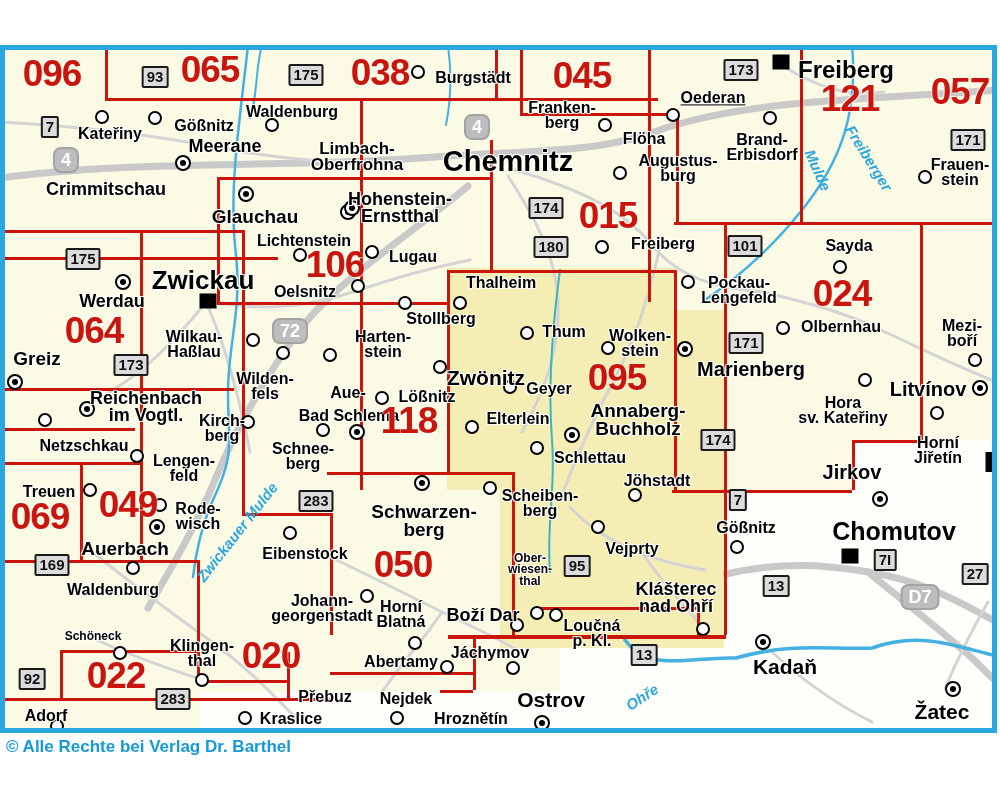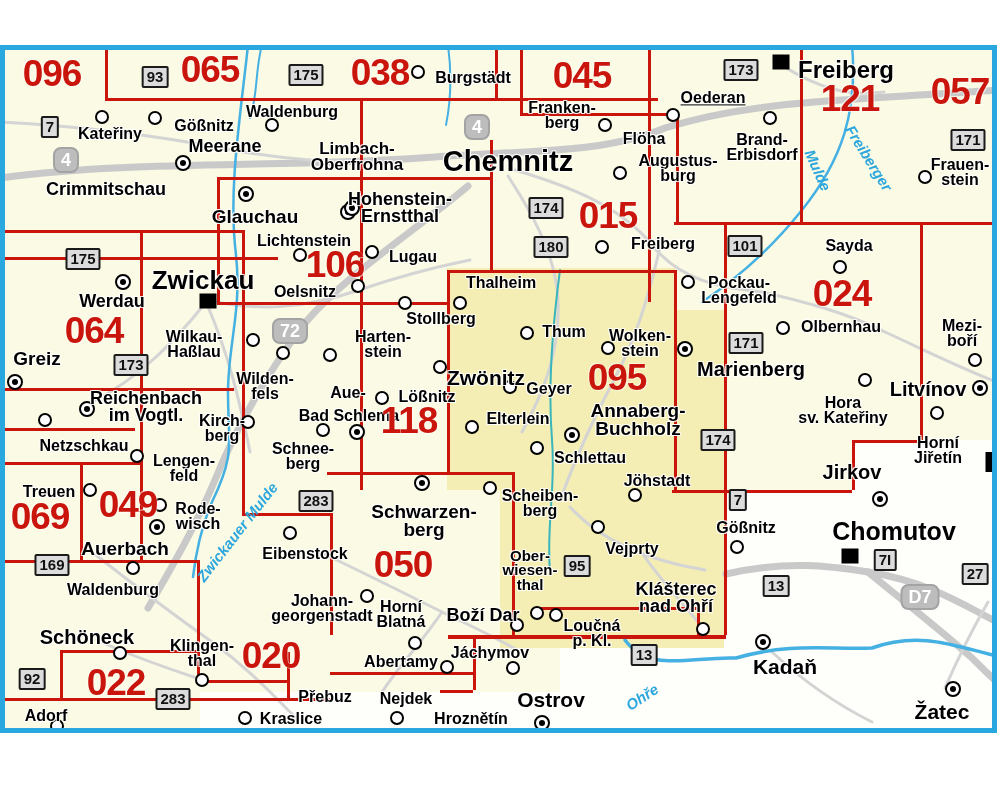--- a/index.html
+++ b/index.html
@@ -311,33 +311,33 @@
           <div class="town" style="left: 303px; top: 456px; font-size: 16px;">Schnee-<br>berg</div>
           <div class="town" style="left: 746px; top: 528px; font-size: 16px;">Gößnitz</div>
           <div class="town" style="left: 894px; top: 532px; font-size: 25px;">Chomutov</div>
           <div class="town" style="left: 125px; top: 549px; font-size: 19px;">Auerbach</div>
           <div class="town" style="left: 305px; top: 554px; font-size: 16px;">Eibenstock</div>
           <div class="town" style="left: 632px; top: 549px; font-size: 16px;">Vejprty</div>
           <div class="town" style="left: 676px; top: 598px; font-size: 18px;">Klášterec<br>nad Ohří</div>
           <div class="town" style="left: 113px; top: 590px; font-size: 16px;">Waldenburg</div>
           <div class="town" style="left: 540px; top: 503px; font-size: 16px;">Scheiben-<br>berg</div>
           <div class="town" style="left: 424px; top: 521px; font-size: 19px;">Schwarzen-<br>berg</div>
-          <div class="town" style="left: 530px; top: 570px; font-size: 15px;">Ober-<br>wiesen-<br>thal</div>
+          <div class="town" style="left: 530px; top: 570px; font-size: 12px;">Ober-<br>wiesen-<br>thal</div>
           <div class="town" style="left: 322px; top: 608px; font-size: 16px;">Johann-<br>georgenstadt</div>
           <div class="town" style="left: 401px; top: 614px; font-size: 16px;">Horní<br>Blatná</div>
           <div class="town" style="left: 483px; top: 616px; font-size: 18px;">Boží Dar</div>
           <div class="town" style="left: 592px; top: 633px; font-size: 16px;">Loučná<br>p. Kl.</div>
           <div class="town" style="left: 490px; top: 653px; font-size: 16px;">Jáchymov</div>
           <div class="town" style="left: 401px; top: 662px; font-size: 16px;">Abertamy</div>
           <div class="town" style="left: 551px; top: 700px; font-size: 21px;">Ostrov</div>
           <div class="town" style="left: 471px; top: 719px; font-size: 16px;">Hroznětín</div>
           <div class="town" style="left: 406px; top: 699px; font-size: 16px;">Nejdek</div>
           <div class="town" style="left: 325px; top: 697px; font-size: 16px;">Přebuz</div>
           <div class="town" style="left: 291px; top: 719px; font-size: 16px;">Kraslice</div>
-          <div class="town" style="left: 87px; top: 637px; font-size: 20px;">Schöneck</div>
+          <div class="town" style="left: 93px; top: 637px; font-size: 12px;">Schöneck</div>
           <div class="town" style="left: 202px; top: 653px; font-size: 16px;">Klingen-<br>thal</div>
           <div class="town" style="left: 46px; top: 716px; font-size: 16px;">Adorf</div>
           <div class="town" style="left: 785px; top: 667px; font-size: 21px;">Kadaň</div>
           <div class="town" style="left: 942px; top: 712px; font-size: 21px;">Žatec</div>
         </div>
       <div id="sheetnum-layer">
           <div class="sheet" style="left: 52px; top: 74px;">096</div>
           <div class="sheet" style="left: 210px; top: 70px;">065</div>
           <div class="sheet" style="left: 380px; top: 73px;">038</div>
           <div class="sheet" style="left: 582px; top: 76px;">045</div>
@@ -345,26 +345,27 @@
           <div class="sheet" style="left: 960px; top: 92px;">057</div>
           <div class="sheet" style="left: 608px; top: 216px;">015</div>
           <div class="sheet" style="left: 335px; top: 265px;">106</div>
           <div class="sheet" style="left: 842px; top: 294px;">024</div>
           <div class="sheet" style="left: 94px; top: 331px;">064</div>
           <div class="sheet" style="left: 617px; top: 378px;">095</div>
           <div class="sheet" style="left: 409px; top: 421px;">118</div>
           <div class="sheet" style="left: 40px; top: 517px;">069</div>
           <div class="sheet" style="left: 128px; top: 505px;">049</div>
           <div class="sheet" style="left: 403px; top: 565px;">050</div>
-          <div class="sheet" style="left: 116px; top: 676px; margin-top: 7px;">022</div>
+          <div class="sheet" style="left: 116px; top: 676px;">022</div>
           <div class="sheet" style="left: 271px; top: 656px;">020</div>
         </div>
       <div id="river-layer">
           <div class="riv" style="left: 237px; top: 532px; transform: translate(-50%, -50%) rotate(-52deg);">Zwickauer Mulde</div>
           <div class="riv" style="left: 869px; top: 158px; transform: translate(-50%, -50%) rotate(58deg);">Freiberger</div>
           <div class="riv" style="left: 818px; top: 170px; transform: translate(-50%, -50%) rotate(66deg);">Mulde</div>
           <div class="riv" style="left: 642px; top: 697px; transform: translate(-50%, -50%) rotate(-33deg);">Ohře</div>
         </div>
       <div id="country" style="left:773px;top:706px;">Tschechien</div>
     </div>
   </div>
   <div id="frame"></div>
+  <div id="copyright">© Alle Rechte bei Verlag Dr. Barthel</div>
 </div>
 
 </body></html>

